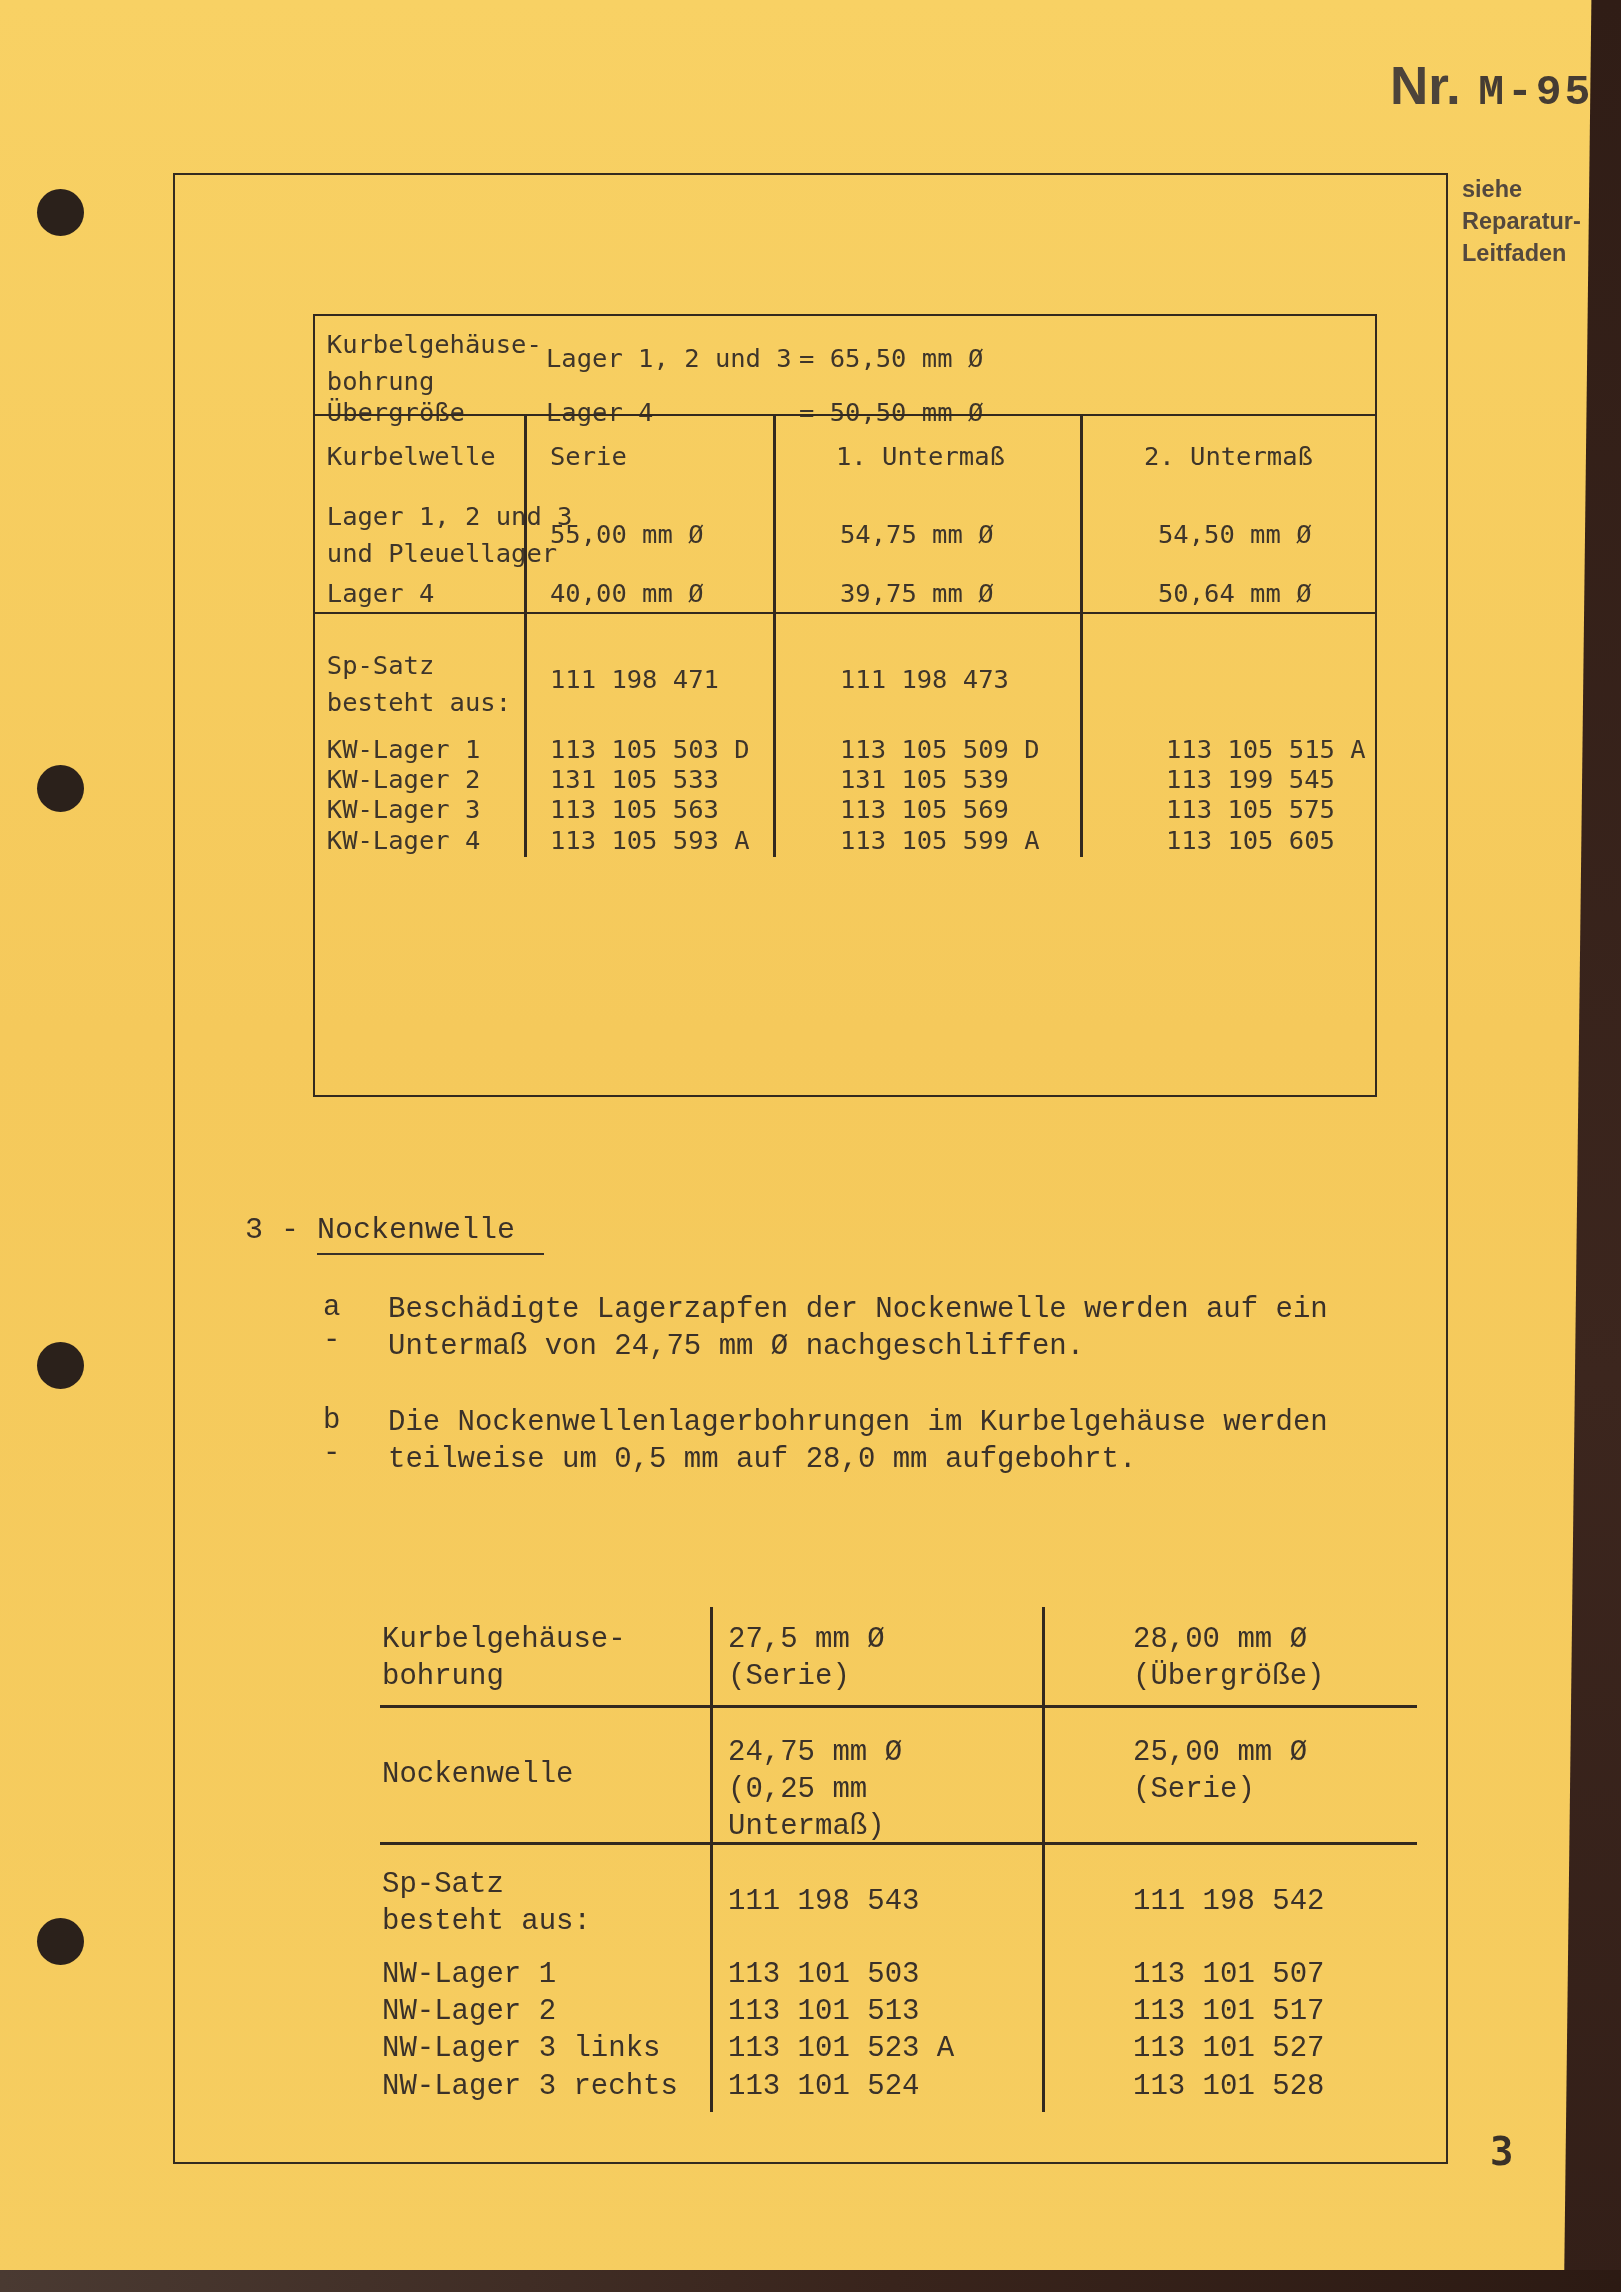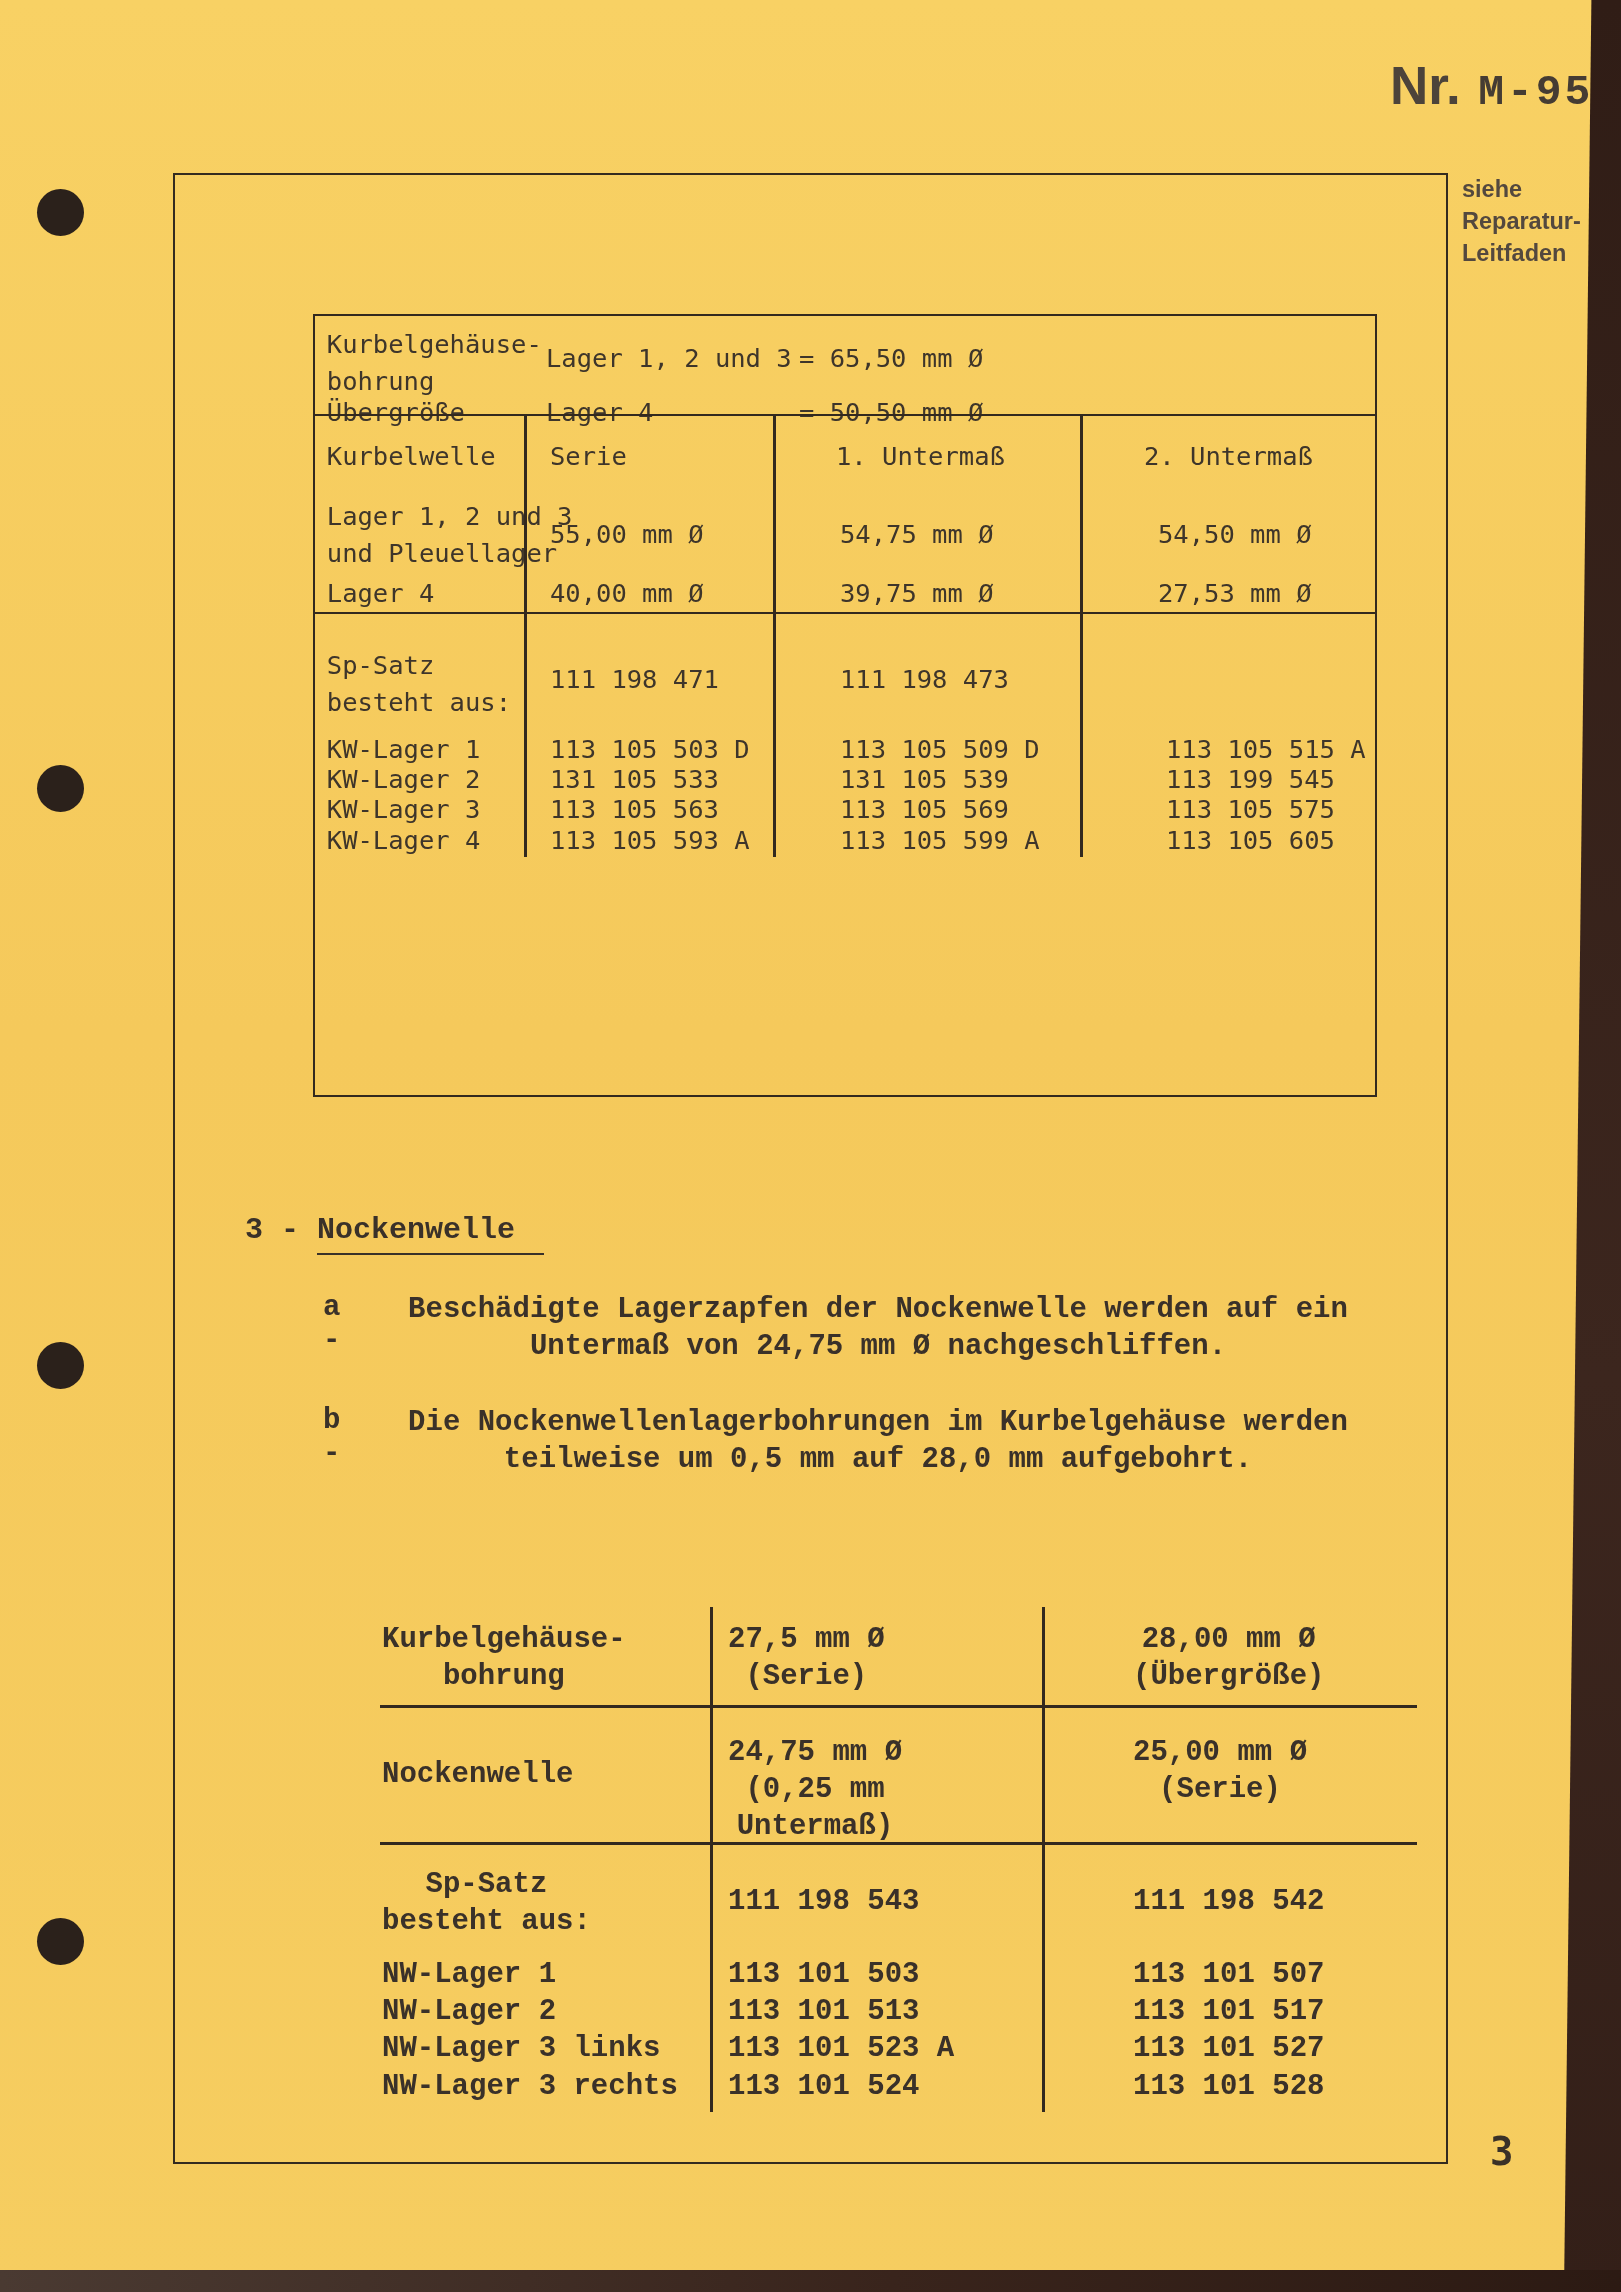--- a/index.html
+++ b/index.html
@@ -26,21 +26,21 @@
     border:2px solid #342b1f;box-sizing:border-box;}
   
   .t1{position:absolute;left:138px;top:139px;width:1064px;height:783px;border:2px solid #33291e;
     box-sizing:border-box;font-family:"DejaVu Sans Mono",monospace;font-size:25.5px;color:#3e352a;}
   .t1 .blk{position:relative;border-top:2.9px solid #33291e;}
   .t1 .blk:first-child{border-top:none;}
   .vl{position:absolute;top:0;height:100%;width:2.9px;background:#33291e;}
   .c{position:absolute;white-space:pre-line;line-height:37px;}
   .kwline{line-height:30px;}
   
-  .tw{font-family:"Liberation Mono",monospace;font-weight:bold;font-size:29px;color:#3a3129;text-align:center;}
+  .tw{font-family:"Liberation Mono",monospace;font-weight:normal;font-size:29px;color:#3a3129;}
   .sec-head{position:absolute;left:70px;top:1038px;font-size:30px;white-space:nowrap;}
   .sec-title{border-bottom:2.9px solid #3a3129;padding:0 29px 5.9px 0;}
   .par{position:absolute;}
   .plabel{position:absolute;left:0;top:0;}
   .ptext{position:absolute;left:65px;top:0;white-space:pre-line;line-height:37px;width:980px;}
   .note{position:absolute;left:213px;top:1325px;white-space:pre-line;line-height:37px;}
   
   .t2{position:absolute;left:205px;top:1432px;width:1037px;height:510px;}
   .t2 .vl2{position:absolute;top:0;height:505px;width:2.9px;background:#33291e;}
   .t2 .hl{position:absolute;left:0;width:100%;height:2.9px;background:#33291e;}
@@ -90,21 +90,21 @@
         <div class="c" style="left:521px;top:21.6px">1. Untermaß</div>
         <div class="c" style="left:829px;top:21.6px">2. Untermaß</div>
         <div class="c" style="left:11.8px;top:82px">Lager 1, 2 und 3
 und Pleuellager</div>
         <div class="c" style="left:235px;top:100px">55,00 mm Ø</div>
         <div class="c" style="left:525px;top:100px">54,75 mm Ø</div>
         <div class="c" style="left:843px;top:100px">54,50 mm Ø</div>
         <div class="c" style="left:11.8px;top:159px">Lager 4</div>
         <div class="c" style="left:235px;top:159px">40,00 mm Ø</div>
         <div class="c" style="left:525px;top:159px">39,75 mm Ø</div>
-        <div class="c" style="left:843px;top:159px">27,53 mm Ø</div>
+        <div class="c" style="left:843px;top:159px">50,64 mm Ø</div>
       </div>
 
       <div class="blk" style="height:243px">
         <div class="vl" style="left:209px"></div>
         <div class="vl" style="left:458px"></div>
         <div class="vl" style="left:765px"></div>
         <div class="c" style="left:11.8px;top:33px">Sp-Satz
 besteht aus:</div>
         <div class="c" style="left:235px;top:47px">111 198 471</div>
         <div class="c" style="left:525px;top:47px">111 198 473</div>

